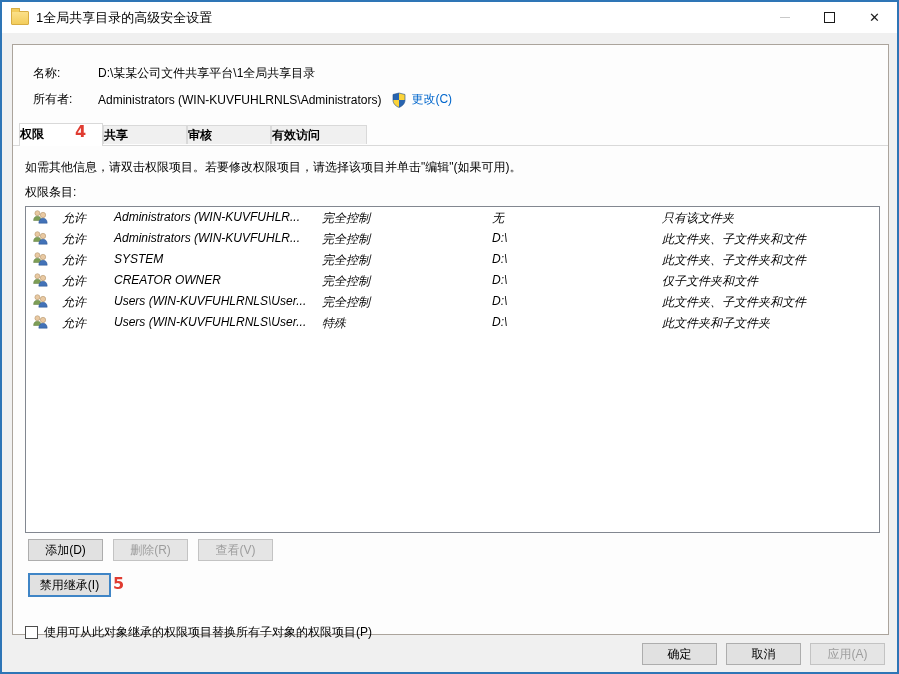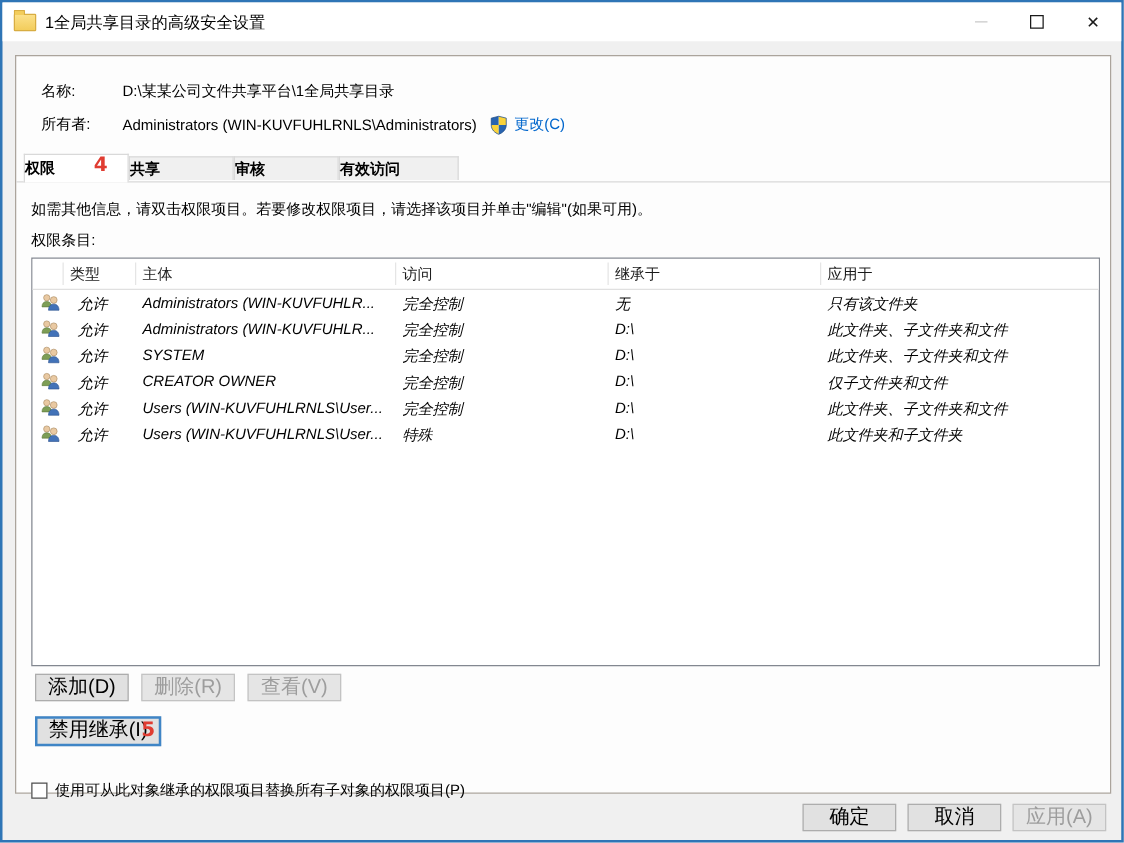--- a/index.html
+++ b/index.html
@@ -70,28 +70,28 @@
   .lcell{position:absolute;top:3px;}
   .row-icon{position:absolute;left:6px;top:2px;width:17px;height:16px;}
   .c-type{left:36px;} .c-principal{left:88px;text-align:right;} .c-access{left:296px;}
   .c-inherit{left:466px;} .c-applies{left:636px;}
   .h-type{left:30px;} .h-principal{left:88px;} .h-access{left:296px;}
   .h-inherit{left:466px;} .h-applies{left:636px;}
   
   .btn{
     position:absolute;box-sizing:border-box;height:22px;width:75px;
     background:#e1e1e1;border:1px solid #adadad;
-    font-size:16px;text-align:center;line-height:20px;cursor:default;
+    font-size:12px;text-align:center;line-height:20px;cursor:default;
   }
   .btn.disabled{background:#e5e5e5;border-color:#c3c3c3;color:#9d9d9d;}
   .btn-add{left:15px;top:494px;}
   .btn-remove{left:100px;top:494px;}
   .btn-view{left:185px;top:494px;}
   .btn-inherit{
-    left:15px;top:528px;width:101px;height:24px;
+    left:15px;top:528px;width:83px;height:24px;
     border:2px solid #3f85c6;line-height:20px;
   }
   .ann-5{left:100px;top:529px;}
   .ann-4{left:62px;top:77px;}
   
   .check-row{position:absolute;left:12px;top:561px;display:flex;align-items:center;margin-top:18px;}
   .checkbox{
     width:13px;height:13px;box-sizing:border-box;background:#fff;
     border:1px solid #4d4d4d;margin-right:6px;flex:0 0 auto;
   }
@@ -143,32 +143,20 @@
       <div class="tab" style="left:90px;width:84px">共享</div>
       <div class="tab" style="left:174px;width:84px">审核</div>
       <div class="tab" style="left:258px;width:96px">有效访问</div>
     </div>
     <span class="annotation ann-4">4</span>
 
     <div class="desc">如需其他信息，请双击权限项目。若要修改权限项目，请选择该项目并单击"编辑"(如果可用)。</div>
     <div class="entries-label">权限条目:</div>
 
     <div class="listbox">
-      <div class="listheader">
-        <span class="hsep" style="left:24px"></span>
-        <span class="hsep" style="left:82px"></span>
-        <span class="hsep" style="left:290px"></span>
-        <span class="hsep" style="left:460px"></span>
-        <span class="hsep" style="left:630px"></span>
-        <span class="hcell h-type">类型</span>
-        <span class="hcell h-principal">主体</span>
-        <span class="hcell h-access">访问</span>
-        <span class="hcell h-inherit">继承于</span>
-        <span class="hcell h-applies">应用于</span>
-      </div>
       <div id="permission-rows">
       <div class="lrow">
         <svg class="row-icon" viewBox="0 0 17 16">
           <circle cx="5.4" cy="4.2" r="2.5" fill="#e9c9a2" stroke="#a8895f" stroke-width="0.5"></circle>
           <path d="M1.6 11.5 C1.6 8.6 3.2 7.2 5.4 7.2 C7.6 7.2 9.2 8.6 9.2 11.5 Z" fill="#7d9e56" stroke="#5e7a3c" stroke-width="0.5"></path>
           <circle cx="11" cy="6" r="2.7" fill="#e9c9a2" stroke="#a8895f" stroke-width="0.5"></circle>
           <path d="M6.8 14.2 C6.8 10.8 8.6 9.3 11 9.3 C13.4 9.3 15.2 10.8 15.2 14.2 Z" fill="#4272b8" stroke="#2d5490" stroke-width="0.5"></path>
         </svg>
         <span class="lcell c-type">允许</span>
         <span class="lcell c-principal">Administrators (WIN-KUVFUHLR...</span>

